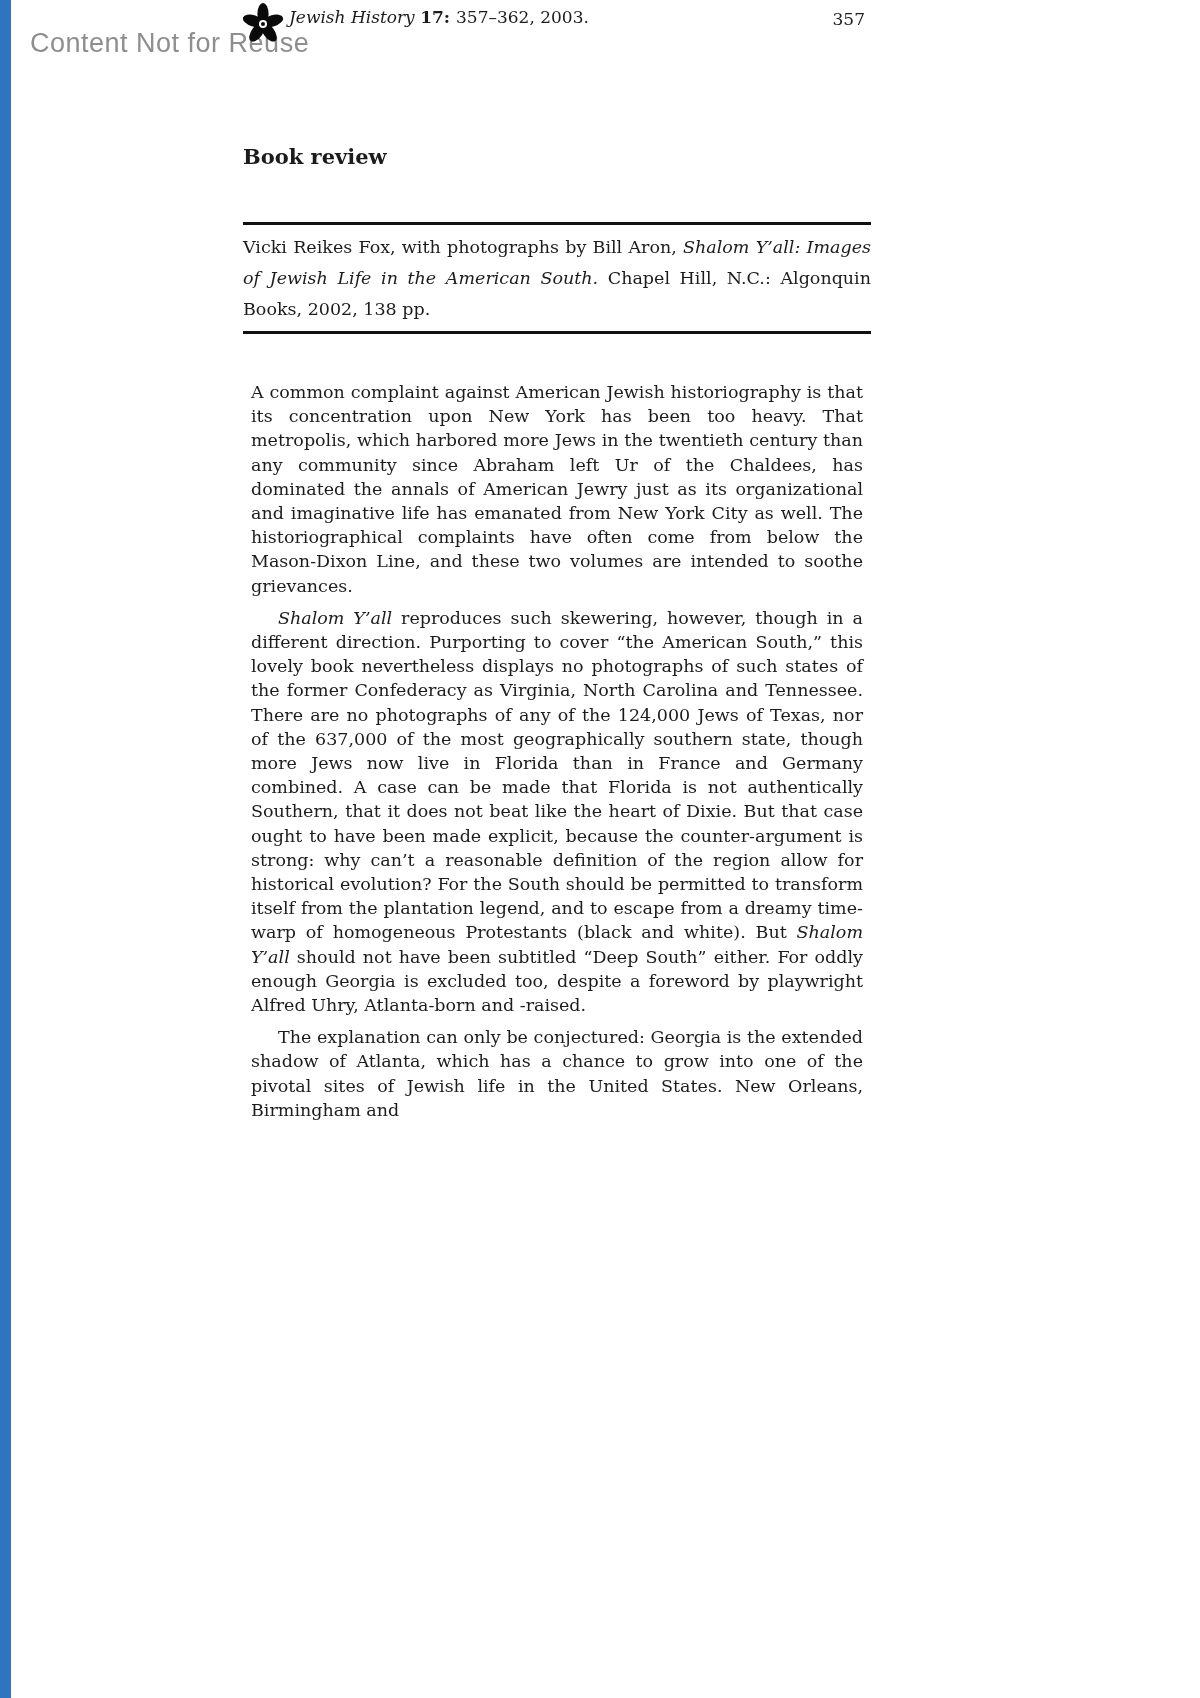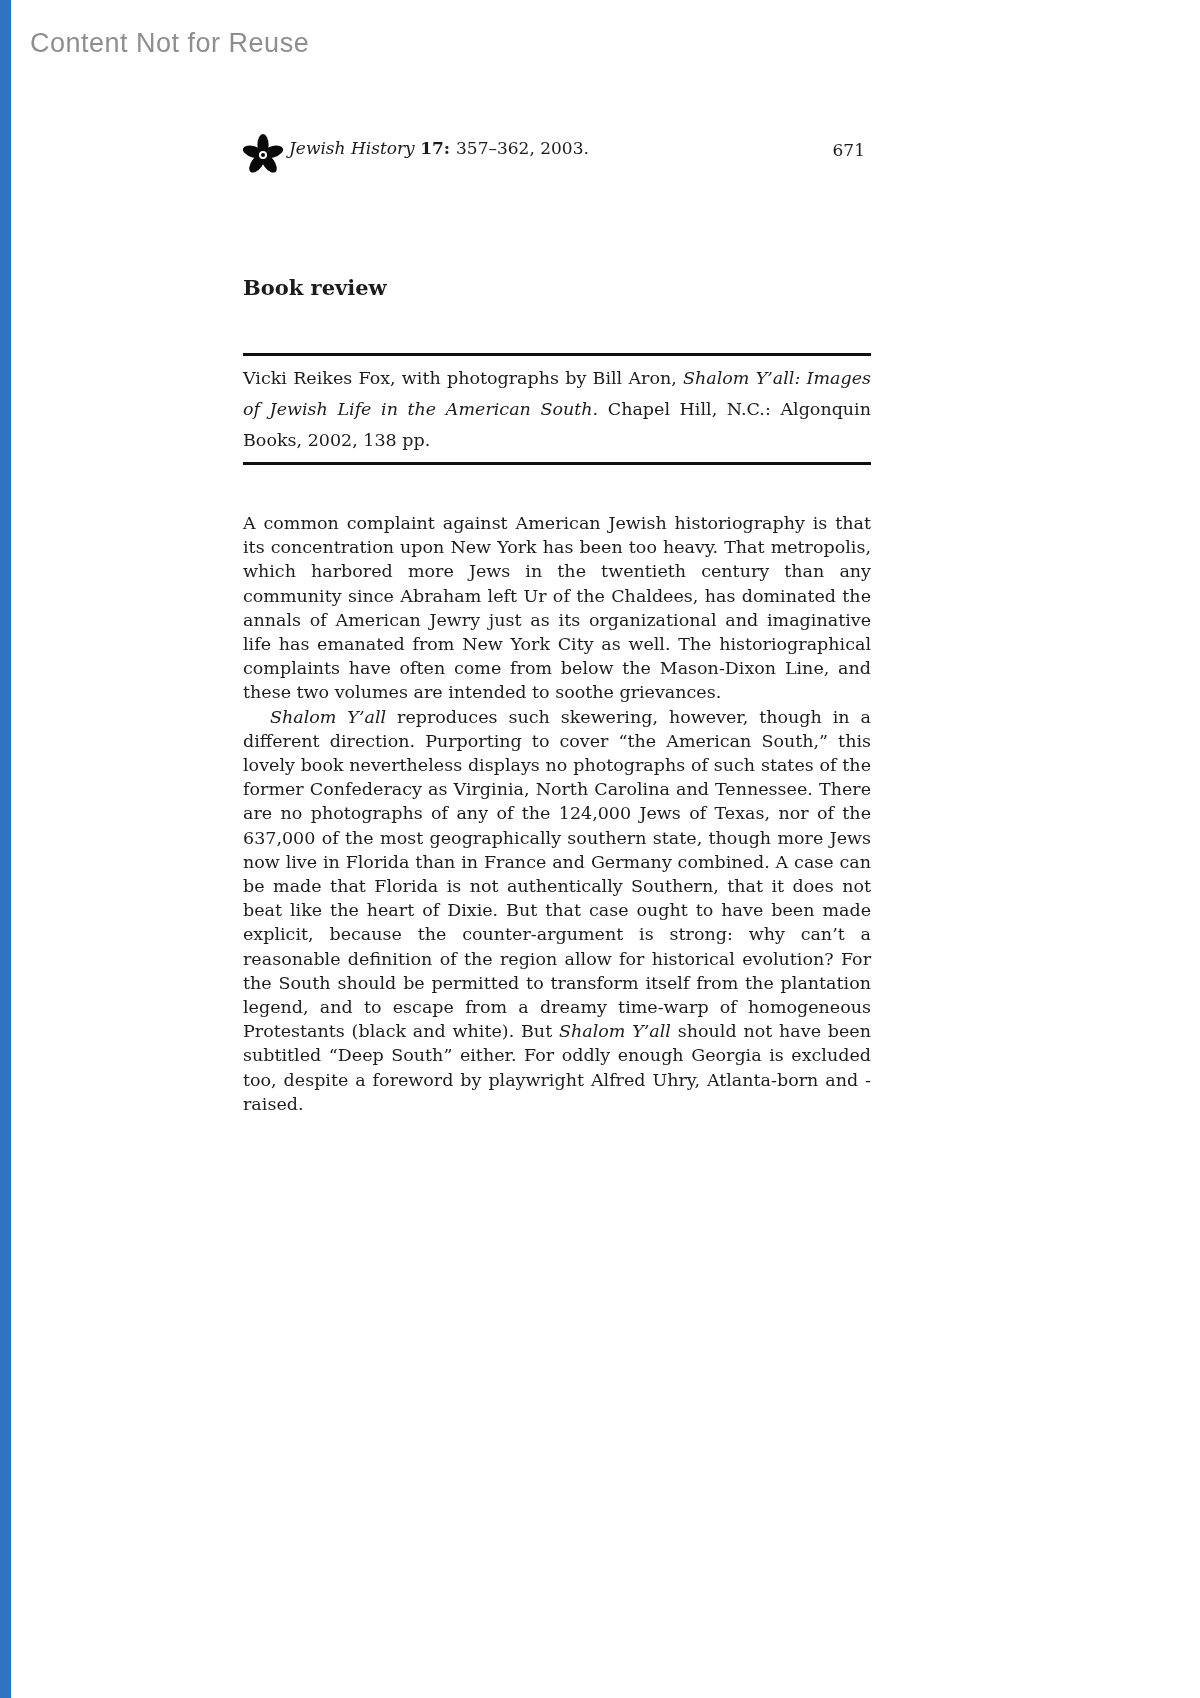--- a/index.html
+++ b/index.html
@@ -26,21 +26,20 @@
     color: #8e8e8e;
     letter-spacing: 0.5px;
   }
   .content {
     position: absolute;
     left: 243px; top: 0;
     width: 628px;
   }
   .header-row {
     position: relative;
-    margin-top: 131px;
     height: 46px;
   }
   .logo {
     position: absolute;
     left: 0; top: 0;
     width: 40px; height: 44px;
   }
   .header-text {
     position: absolute;
     left: 46px; top: 7px;
@@ -71,21 +70,21 @@
     line-height: 31px;
     text-align: justify;
   }
   .citations p { margin: 0; }
   .body-text {
     margin-top: 46px;
     font-size: 17.5px;
     line-height: 24.2px;
     text-align: justify;
   }
-  .body-text p { margin: 0; }
+  .body-text p { margin: 8px; }
   .body-text p.indent { text-indent: 27px; }
   .italic { font-style: italic; }
   .bold { font-weight: bold; }
 </style>
 </head>
 <body>
 
 <div class="page">
   <div class="left-strip"></div>
   <div class="watermark">Content Not for Reuse</div>
@@ -100,32 +99,33 @@
             <ellipse rx="5.6" ry="11" transform="rotate(72) translate(0,-10)"></ellipse>
             <ellipse rx="5.6" ry="11" transform="rotate(144) translate(0,-10)"></ellipse>
             <ellipse rx="5.6" ry="11" transform="rotate(216) translate(0,-10)"></ellipse>
             <ellipse rx="5.6" ry="11" transform="rotate(288) translate(0,-10)"></ellipse>
             <circle r="4" fill="#ffffff"></circle>
             <circle r="2" fill="#0a0a0a"></circle>
           </g>
         </svg>
       </span>
       <span class="header-text"><span class="italic">Jewish History </span><span class="bold"> 17: </span><span> 357–362, 2003.</span></span>
-      <span class="page-number">671</span>
+      <span class="page-number">357</span>
     </div>
 
     <h2 class="section-title">Book review</h2>
 
     <div class="rule rule-top"></div>
 
     <div class="citations">
       <p><span>Vicki Reikes Fox, with photographs by Bill Aron, </span><span class="italic">Shalom Y’all: Images of Jewish Life in the American South.</span><span> Chapel Hill, N.C.: Algonquin Books, 2002, 138 pp.</span></p>
     </div>
 
     <div class="rule rule-bottom"></div>
 
     <div class="body-text">
         <p><span>A common complaint against American Jewish historiography is that its concentration upon New York has been too heavy. That metropolis, which harbored more Jews in the twentieth century than any community since Abraham left Ur of the Chaldees, has dominated the annals of American Jewry just as its organizational and imaginative life has emanated from New York City as well. The historiographical complaints have often come from below the Mason-Dixon Line, and these two volumes are intended to soothe grievances.</span></p>
         <p class="indent"><span class="italic">Shalom Y’all</span><span> reproduces such skewering, however, though in a different direction. Purporting to cover “the American South,” this lovely book nevertheless displays no photographs of such states of the former Confederacy as Virginia, North Carolina and Tennessee. There are no photographs of any of the 124,000 Jews of Texas, nor of the 637,000 of the most geographically southern state, though more Jews now live in Florida than in France and Germany combined. A case can be made that Florida is not authentically Southern, that it does not beat like the heart of Dixie. But that case ought to have been made explicit, because the counter-argument is strong: why can’t a reasonable definition of the region allow for historical evolution? For the South should be permitted to transform itself from the plantation legend, and to escape from a dreamy time-warp of homogeneous Protestants (black and white). But </span><span class="italic">Shalom Y’all</span><span> should not have been subtitled “Deep South” either. For oddly enough Georgia is excluded too, despite a foreword by playwright Alfred Uhry, Atlanta-born and -raised.</span></p>
+        <p class="indent"><span>The explanation can only be conjectured: Georgia is the extended shadow of Atlanta, which has a chance to grow into one of the pivotal sites of Jewish life in the United States. New Orleans, Birmingham and</span></p>
       </div>
 
   </div>
 </div>
 
 </body></html>

